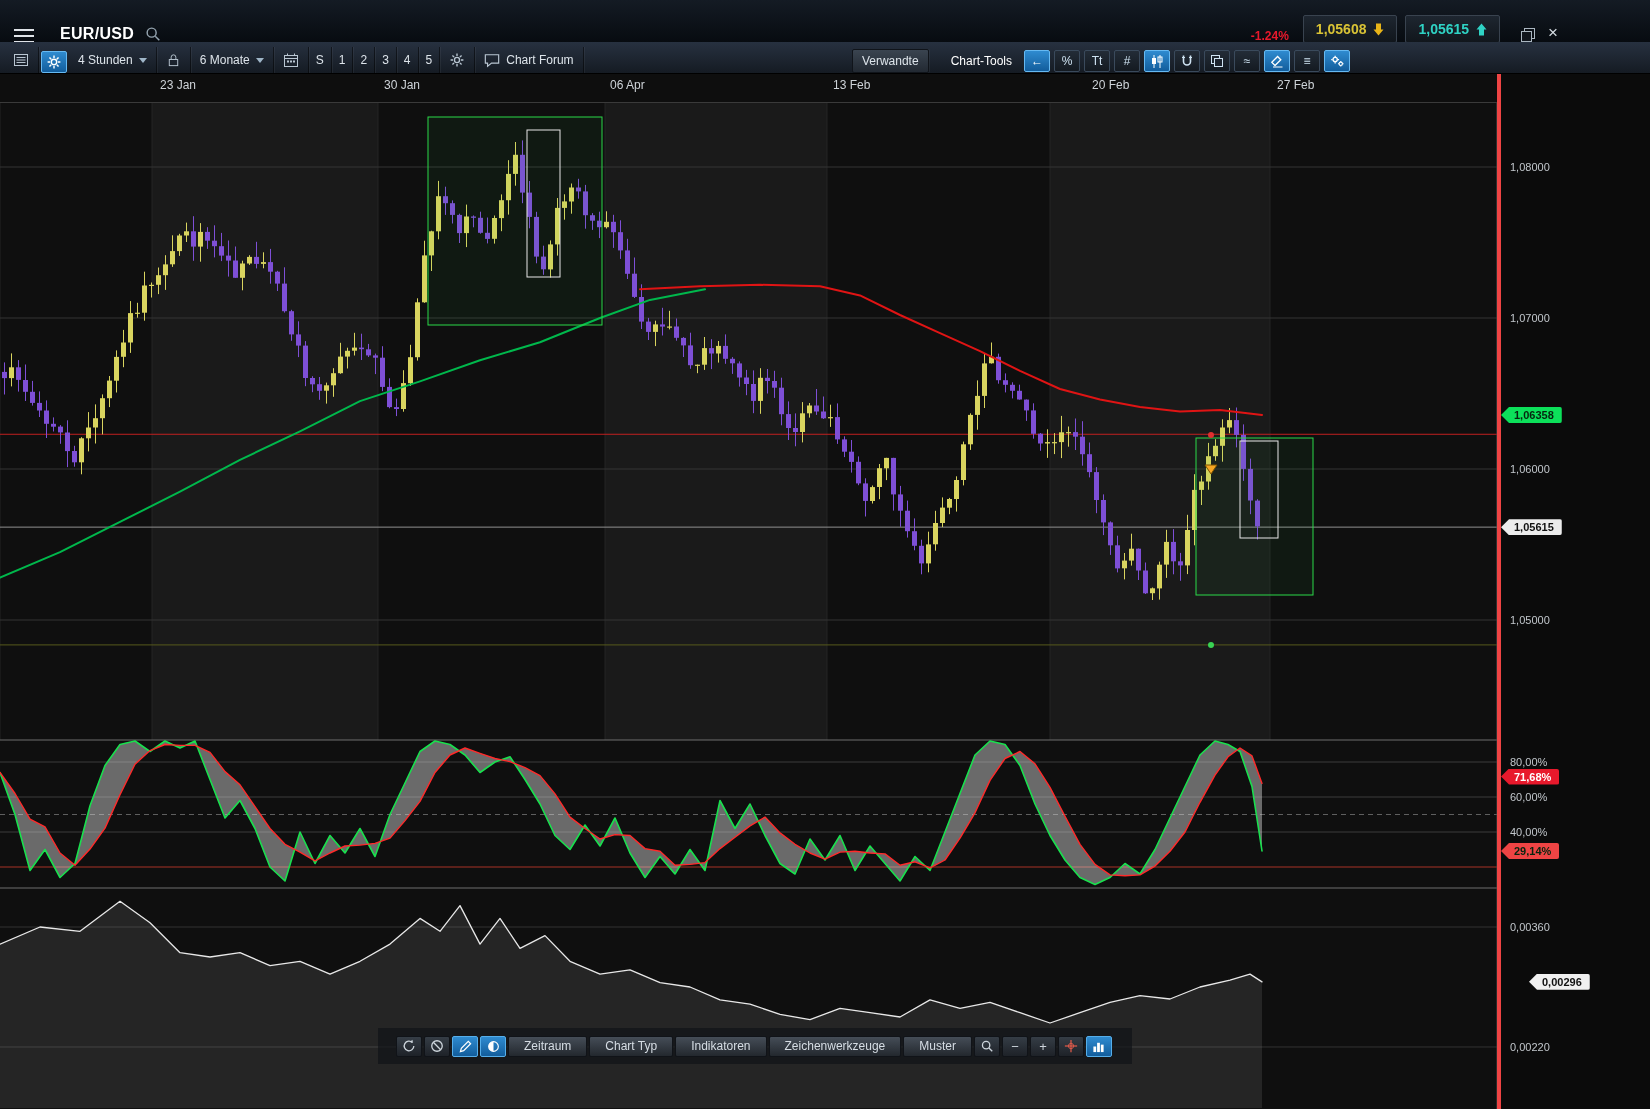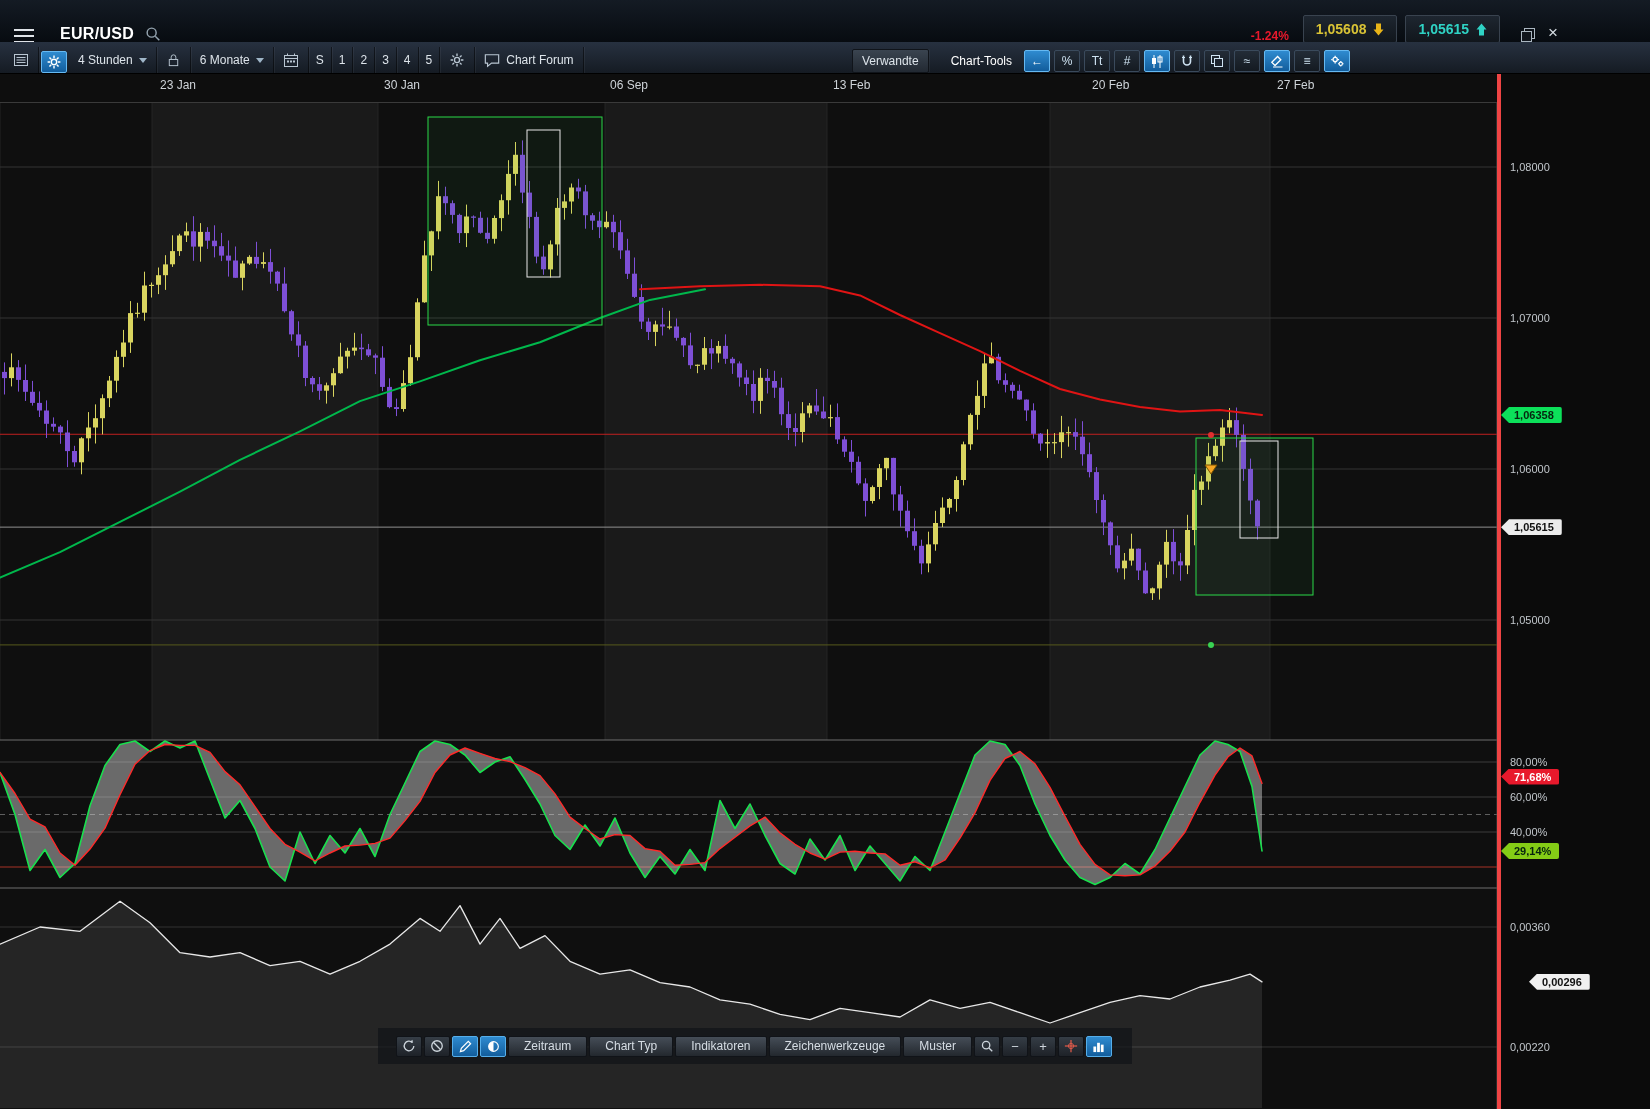--- a/index.html
+++ b/index.html
@@ -456,38 +456,38 @@
         <line x1="0" y1="1046.9996" x2="1497" y2="1046.9996" stroke="#333333"></line>
         <polygon points="0,944.1 40,927.0 80,931.3 120,901.3 150,922.7 180,952.7 210,957.0 240,952.7 270,965.6 300,961.3 330,974.1 360,961.3 390,944.1 420,918.4 440,931.3 460,905.6 480,944.1 500,918.4 520,948.4 545,935.6 570,961.3 600,974.1 630,969.9 660,982.7 690,987.0 720,999.9 750,1004.1 780,1014.4 810,1019.6 840,1008.4 870,1012.7 900,1017.0 930,999.9 960,1008.4 990,1002.4 1020,1012.7 1050,1023.0 1080,1012.7 1110,1002.4 1140,995.6 1170,999.0 1200,987.0 1230,980.1 1250,974.1 1262,981.9 1262,1108 0,1108" fill="#9b9b9b" fill-opacity="0.16"></polygon>
         <polyline points="0,944.1 40,927.0 80,931.3 120,901.3 150,922.7 180,952.7 210,957.0 240,952.7 270,965.6 300,961.3 330,974.1 360,961.3 390,944.1 420,918.4 440,931.3 460,905.6 480,944.1 500,918.4 520,948.4 545,935.6 570,961.3 600,974.1 630,969.9 660,982.7 690,987.0 720,999.9 750,1004.1 780,1014.4 810,1019.6 840,1008.4 870,1012.7 900,1017.0 930,999.9 960,1008.4 990,1002.4 1020,1012.7 1050,1023.0 1080,1012.7 1110,1002.4 1140,995.6 1170,999.0 1200,987.0 1230,980.1 1250,974.1 1262,981.9" fill="none" stroke="#e8e8e8" stroke-width="1.3" stroke-linejoin="round" stroke-linecap="round"></polyline>
         <line x1="1497" y1="74" x2="1497" y2="1109" stroke="#4a4a4a"></line>
       </svg>
   </div>
 
   <div class="date-header">
       <span class="dlabel" style="left: 160px;">23 Jan</span>
       <span class="dlabel" style="left: 384px;">30 Jan</span>
-      <span class="dlabel" style="left: 610px;">06 Sep</span>
+      <span class="dlabel" style="left: 610px;">06 Apr</span>
       <span class="dlabel" style="left: 833px;">13 Feb</span>
       <span class="dlabel" style="left: 1092px;">20 Feb</span>
       <span class="dlabel" style="left: 1277px;">27 Feb</span>
     </div>
 
   <div id="price-axis">
       <div class="ax-lbl" style="top: 85px;">1,08000</div>
       <div class="ax-lbl" style="top: 236px;">1,07000</div>
       <div class="ax-lbl" style="top: 387px;">1,06000</div>
       <div class="ax-lbl" style="top: 538px;">1,05000</div>
       <div class="ax-lbl badge" style="top: 332.942px; background: rgb(12, 224, 90); color: rgb(6, 36, 15);">1,06358</div>
       <div class="ax-lbl badge" style="top: 445.135px; background: rgb(236, 236, 236); color: rgb(17, 17, 17);">1,05615</div>
       <div class="ax-lbl" style="top: 680px;">80,00%</div>
       <div class="ax-lbl" style="top: 715px;">60,00%</div>
       <div class="ax-lbl" style="top: 750px;">40,00%</div>
       <div class="ax-lbl badge" style="top: 694.56px; background: rgb(232, 25, 44); color: rgb(255, 255, 255);">71,68%</div>
-      <div class="ax-lbl badge" style="top: 769.005px; background: #84cc16; color: rgb(6, 36, 15);">29,14%</div>
+      <div class="ax-lbl badge" style="top: 769.005px; background: #ef4444; color: rgb(6, 36, 15);">29,14%</div>
       <div class="ax-lbl" style="top: 845px;">0,00360</div>
       <div class="ax-lbl" style="top: 965px;">0,00220</div>
       <div class="ax-lbl badge" style="top: 899.857px; background: rgb(240, 240, 240); color: rgb(17, 17, 17); margin-left: 28px;">0,00296</div>
     </div>
 
   <div class="titlebar">
     <div class="hamburger">
         <i></i>
         <i></i>
         <i></i>

